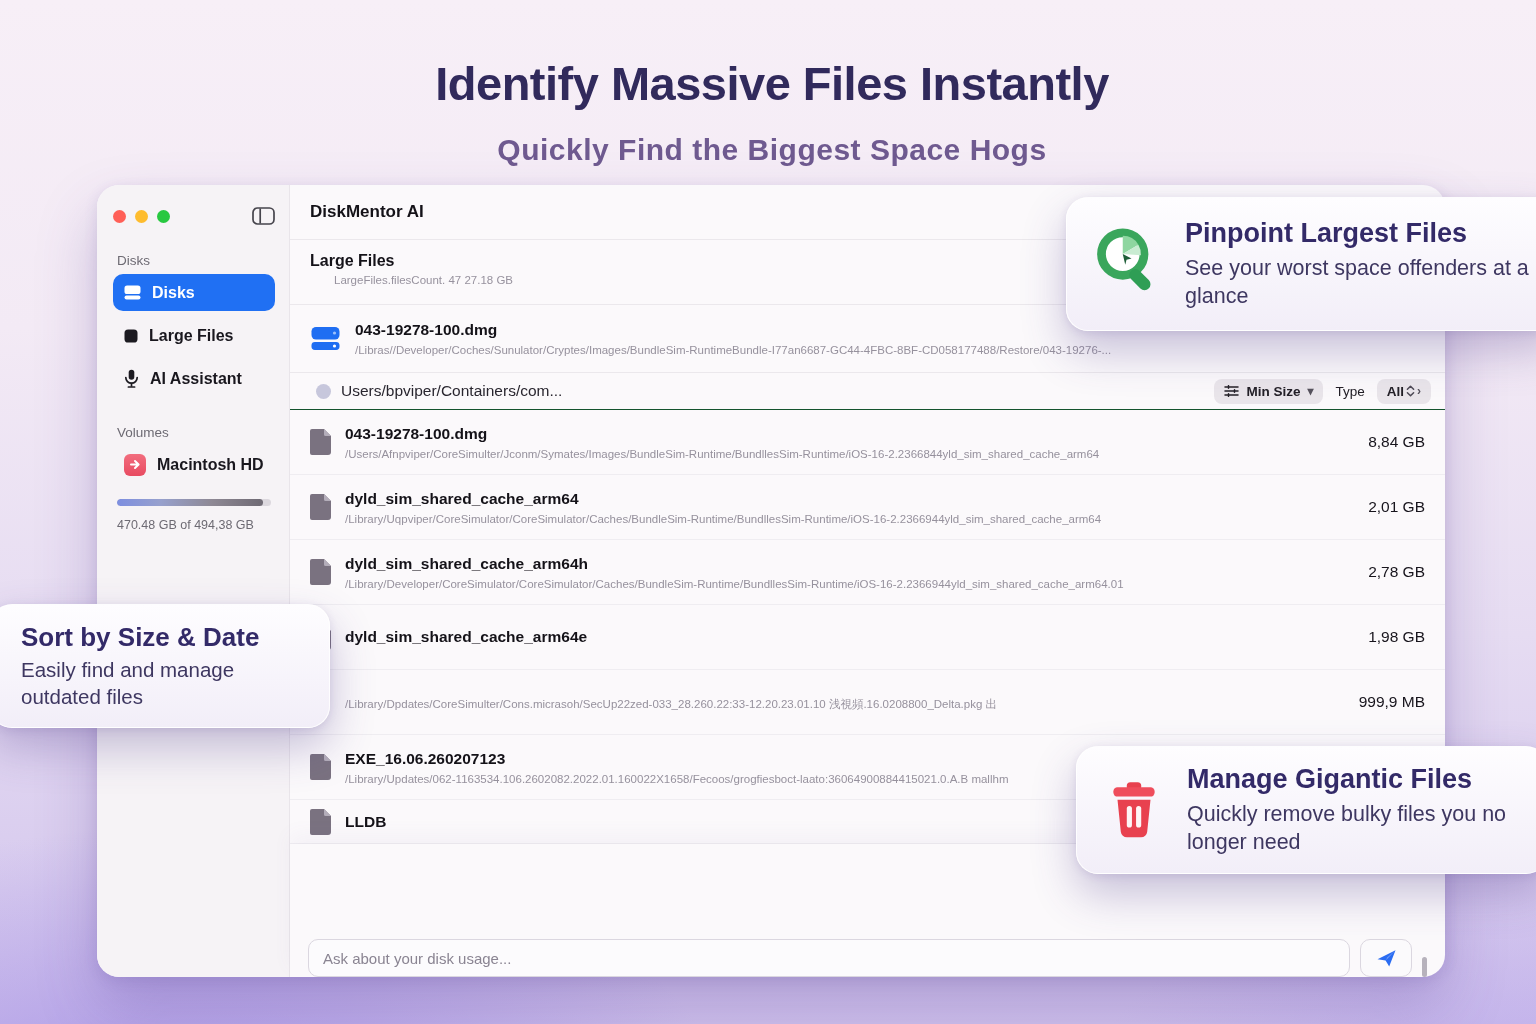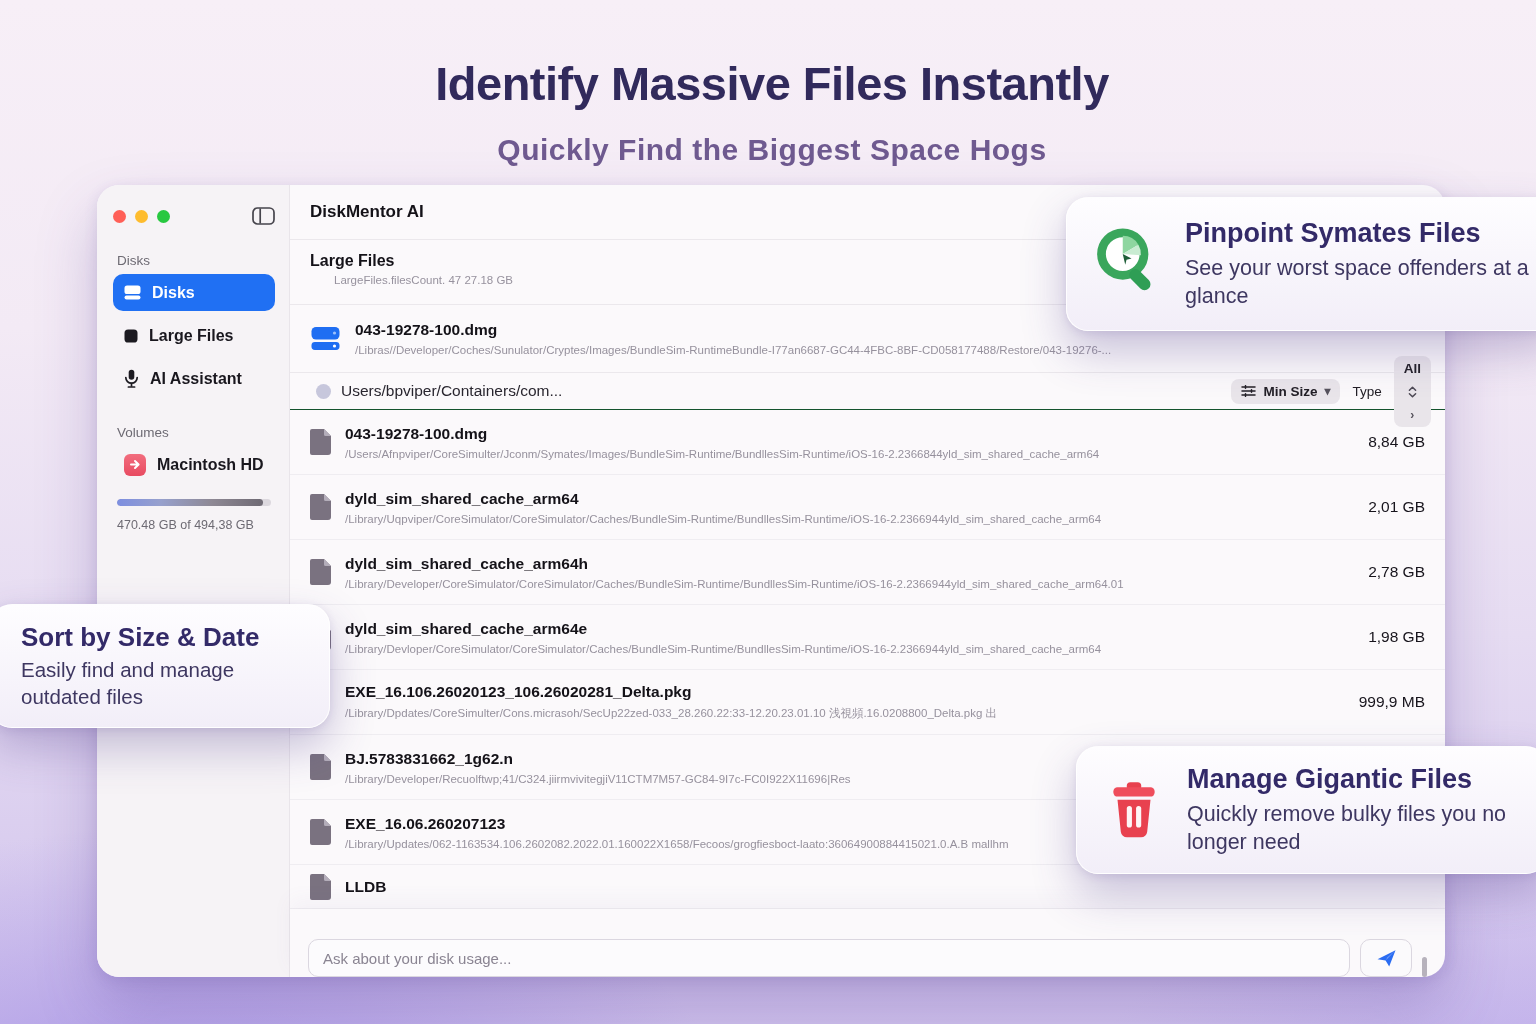--- a/index.html
+++ b/index.html
@@ -206,21 +206,21 @@
                   <line x1="4.5" y1="0.7" x2="4.5" y2="3.3"></line>
                   <line x1="10.5" y1="4.7" x2="10.5" y2="7.3"></line>
                   <line x1="4.5" y1="8.7" x2="4.5" y2="11.3"></line>
                 </g>
               </svg>
           </span>
           <span>Min Size</span>
           <span class="chev">▾</span>
         </span>
         <span class="type-label">Type</span>
-        <span class="pill" style="gap:10px;flex-direction:column;">
+        <span class="pill" style="gap:2px;">
           <span>All</span>
           <span class="icon-wrap">
             <svg width="9" height="12" viewBox="0 0 9 12">
                 <path d="M1.4 4.3 L4.5 1.2 L7.6 4.3 M1.4 7.7 L4.5 10.8 L7.6 7.7" fill="none" stroke="#4d4955" stroke-width="1.5" stroke-linecap="round" stroke-linejoin="round"></path>
               </svg>
           </span>
           <span class="chev">›</span>
         </span>
       </div>
     </div>
@@ -267,49 +267,34 @@
   </div>
         <div class="file-row">
     <span class="icon-wrap doc">
       <svg width="21" height="26" viewBox="0 0 21 26">
               <path d="M2 0 h12 l7 7 v16 a3 3 0 0 1 -3 3 h-16 a2 2 0 0 1 -2 -2 v-22 a2 2 0 0 1 2 -2 Z" fill="#7a7280"></path>
               <path d="M14 0 l7 7 h-5.5 a1.5 1.5 0 0 1 -1.5 -1.5 Z" fill="#b4aeba"></path>
             </svg>
     </span>
     <div class="file-meta">
       <div class="name">dyld_sim_shared_cache_arm64e</div>
-      <div class="path">/Library/Devloper/CoreSimulator/CoreSimulator/Caches/BundleSim-Runtime/BundllesSim-Runtime/iOS-16-2.2366944yld_sim_shared_cache_arm64</div>
     </div>
     <div class="file-size">1,98 GB</div>
   </div>
         <div class="file-row">
     <span class="icon-wrap doc" style="visibility: hidden;">
       <svg width="21" height="26" viewBox="0 0 21 26">
               <path d="M2 0 h12 l7 7 v16 a3 3 0 0 1 -3 3 h-16 a2 2 0 0 1 -2 -2 v-22 a2 2 0 0 1 2 -2 Z" fill="#7a7280"></path>
               <path d="M14 0 l7 7 h-5.5 a1.5 1.5 0 0 1 -1.5 -1.5 Z" fill="#b4aeba"></path>
             </svg>
     </span>
     <div class="file-meta">
-      <div class="name">EXE_16.106.26020123_106.26020281_Delta.pkg</div>
       <div class="path">/Library/Dpdates/CoreSimulter/Cons.micrasoh/SecUp22zed-033_28.260.22:33-12.20.23.01.10 浅視頻.16.0208800_Delta.pkg  出</div>
     </div>
     <div class="file-size">999,9 MB</div>
-  </div>
-        <div class="file-row">
-    <span class="icon-wrap doc">
-      <svg width="21" height="26" viewBox="0 0 21 26">
-              <path d="M2 0 h12 l7 7 v16 a3 3 0 0 1 -3 3 h-16 a2 2 0 0 1 -2 -2 v-22 a2 2 0 0 1 2 -2 Z" fill="#7a7280"></path>
-              <path d="M14 0 l7 7 h-5.5 a1.5 1.5 0 0 1 -1.5 -1.5 Z" fill="#b4aeba"></path>
-            </svg>
-    </span>
-    <div class="file-meta">
-      <div class="name">BJ.5783831662_1g62.n</div>
-      <div class="path">/Library/Developer/Recuolftwp;41/C324.jiirmvivitegjiV11CTM7M57-GC84-9I7c-FC0I922X11696|Res</div>
-    </div>
-
   </div>
         <div class="file-row">
     <span class="icon-wrap doc">
       <svg width="21" height="26" viewBox="0 0 21 26">
               <path d="M2 0 h12 l7 7 v16 a3 3 0 0 1 -3 3 h-16 a2 2 0 0 1 -2 -2 v-22 a2 2 0 0 1 2 -2 Z" fill="#7a7280"></path>
               <path d="M14 0 l7 7 h-5.5 a1.5 1.5 0 0 1 -1.5 -1.5 Z" fill="#b4aeba"></path>
             </svg>
     </span>
     <div class="file-meta">
       <div class="name">EXE_16.06.260207123</div>
@@ -351,21 +336,21 @@
   <span class="icon-wrap">
     <svg width="80" height="80" viewBox="0 0 64 64">
       <circle cx="27" cy="24" r="17" fill="#ffffff" stroke="#3aa65c" stroke-width="7"></circle>
       <path d="M27 24 L27 9.5 A14.5 14.5 0 0 1 39.5 16.5 Z" fill="#8ed6a0"></path>
       <path d="M27 24 L39.5 16.5 A14.5 14.5 0 0 1 41.5 25 Z" fill="#c9ecd2"></path>
       <path d="M27 24 l7 3.5 -4 1 -1 4 Z" fill="#1e5e38"></path>
       <rect x="37" y="34" width="20" height="9.5" rx="4.7" transform="rotate(45 37 34)" fill="#2f9e55"></rect>
     </svg>
   </span>
   <div>
-    <div class="title">Pinpoint Symates Files</div>
+    <div class="title">Pinpoint Largest Files</div>
     <div class="body">See your worst space offenders at a glance</div>
   </div>
 </div>
 
 <div class="card card-sort">
   <div class="title">Sort by Size &amp; Date</div>
   <div class="body">Easily find and manage outdated files</div>
 </div>
 
 <div class="card card-manage">

